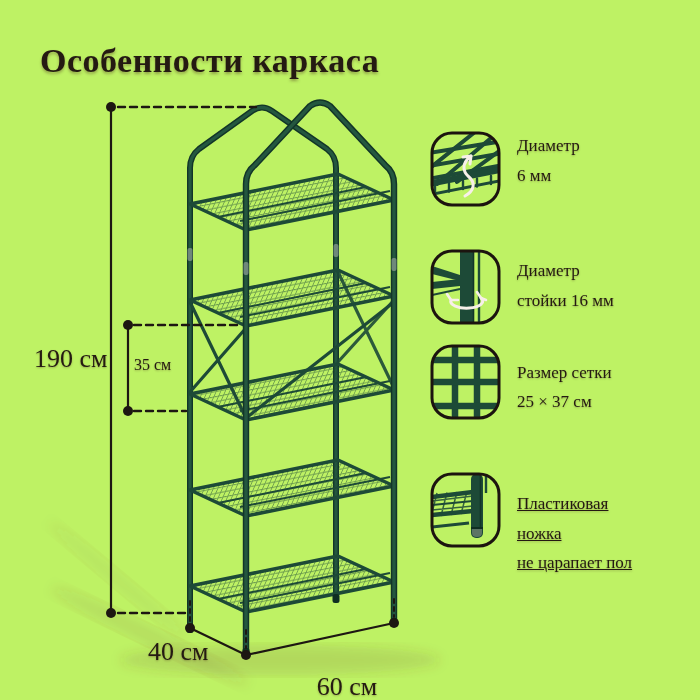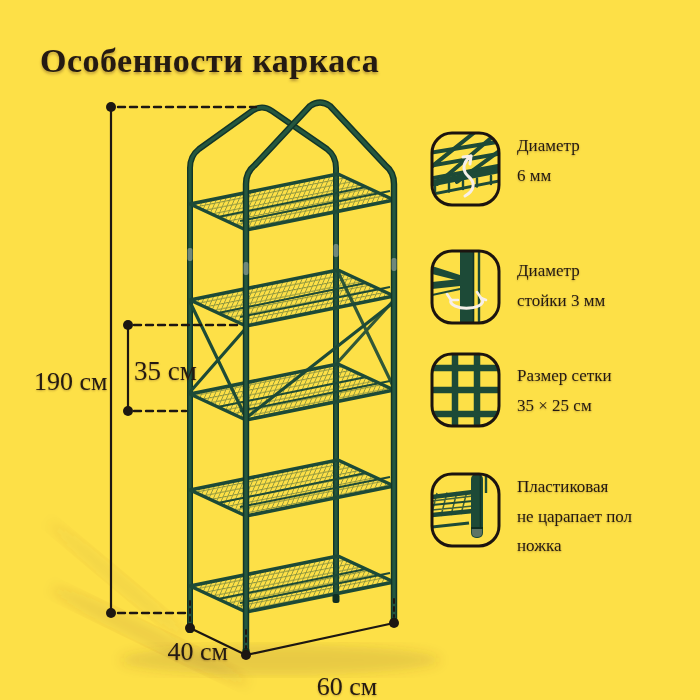--- a/index.html
+++ b/index.html
@@ -1,18 +1,18 @@
 <!DOCTYPE html>
 <html><head>
 <meta charset="utf-8">
 <style>
   html,body{margin:0;padding:0;}
   #stage{
     position:relative;width:700px;height:700px;overflow:hidden;
-    background:#fde047;
+    background:#bef264;
     font-family:"Liberation Serif","DejaVu Serif",serif;
     color:#241a12;
   }
   .title{
     position:absolute;left:40px;top:42px;
     font-size:34px;font-weight:700;letter-spacing:.5px;
     text-shadow:0 2px 3px rgba(70,35,25,.38);
     white-space:nowrap;
   }
   svg{position:absolute;left:0;top:0;}
@@ -21,23 +21,23 @@
     text-shadow:0 1px 2px rgba(70,35,25,.32);
   }
   .callout{
     position:absolute;left:429px;display:flex;align-items:flex-start;
   }
   .callout .iconbox{flex:0 0 73px;width:73px;height:78px;}
   .callout .txt{
     margin-left:15px;font-size:17px;line-height:29.5px;
     text-shadow:0 1px 2px rgba(70,35,25,.3);white-space:nowrap;
   }
-  #co1{top:130px;} #co2{top:248px;} #co3{top:351px;} #co4{top:471px;}
+  #co1{top:130px;} #co2{top:248px;} #co3{top:343px;align-items:center;} #co4{top:471px;}
   #co1 .txt{margin-top:1px;} #co2 .txt{margin-top:8px;}
-  #co3 .txt{margin-top:10px;} #co4 .txt{margin-top:1px;}
+  #co3 .txt{margin-top:10px;} #co4 .txt{margin-top:18px;text-decoration:underline;}
   .icon-frame{fill:none;stroke:#1c140f;stroke-width:3;}
 </style>
 </head>
 <body>
 
 <div id="stage">
 
   <svg width="700" height="700" viewBox="0 0 700 700">
     <defs>
       <pattern id="mesh" width="10" height="10" patternUnits="userSpaceOnUse" patternTransform="rotate(-11) skewX(-35)">
@@ -127,23 +127,23 @@
       <line x1="190" y1="628" x2="246" y2="655"></line>
       <line x1="246" y1="655" x2="394" y2="623"></line>
       <circle cx="190" cy="628" r="5" stroke="none"></circle>
       <circle cx="246" cy="655" r="5" stroke="none"></circle>
       <circle cx="394" cy="623" r="5" stroke="none"></circle>
     </g>
   </svg>
 
   <div class="title">Особенности каркаса</div>
 
-  <div class="dim-label" style="left:34px;top:367px;">190 см</div>
-  <div class="dim-label" style="left:134px;top:356px;font-size:27px;">35 см</div>
-  <div class="dim-label" style="left:148px;top:637px;width:80px;text-align:right;">40 см</div>
+  <div class="dim-label" style="left:34px;top:344px;">190 см</div>
+  <div class="dim-label" style="left:134px;top:356px;font-size:16px;">35 см</div>
+  <div class="dim-label" style="left:148px;top:637px;width:80px;text-align:left;">40 см</div>
   <div class="dim-label" style="left:300px;top:640px;width:94px;text-align:center;margin-top:32px;">60 см</div>
 
   <div class="callout" id="co1">
     <div class="iconbox">
       <svg width="73" height="78" viewBox="0 0 73 78">
         <defs>
             <clipPath id="c1">
               <rect x="3" y="3" width="67" height="72" rx="20"></rect>
             </clipPath>
           </defs>
@@ -181,21 +181,21 @@
           <polygon points="3,34 31,31 31,38 3,41" fill="#1d4a37"></polygon>
           <path d="M3,47 L31,41" stroke="#1d4a37" stroke-width="2" fill="none"></path>
           <path d="M22,52 A16,7 0 1 0 52,50" stroke="#f7efe8" stroke-width="3" fill="none" stroke-linecap="round"></path>
           <path d="M22,52 L18,46 M22,52 L29,52 M52,50 L48,44 M52,50 L57,52" stroke="#f7efe8" stroke-width="2.6" fill="none" stroke-linecap="round"></path>
         </g>
         <rect class="icon-frame" x="3" y="3" width="67" height="72" rx="20"></rect>
       </svg>
     </div>
     <div class="txt">
       <div>Диаметр</div>
-      <div>стойки 3 мм</div>
+      <div>стойки 16 мм</div>
     </div>
   </div>
 
   <div class="callout" id="co3">
     <div class="iconbox">
       <svg width="73" height="78" viewBox="0 0 73 78">
         <defs>
             <clipPath id="c3">
               <rect x="3" y="3" width="67" height="72" rx="20"></rect>
             </clipPath>
@@ -205,21 +205,21 @@
           <line x1="48" y1="3" x2="48" y2="75"></line>
           <line x1="3" y1="17" x2="70" y2="17"></line>
           <line x1="3" y1="39" x2="70" y2="39"></line>
           <line x1="3" y1="63" x2="70" y2="63"></line>
         </g>
         <rect class="icon-frame" x="3" y="3" width="67" height="72" rx="20"></rect>
       </svg>
     </div>
     <div class="txt">
       <div>Размер сетки</div>
-      <div>35 × 25 см</div>
+      <div>25 × 37 см</div>
     </div>
   </div>
 
   <div class="callout" id="co4">
     <div class="iconbox">
       <svg width="73" height="78" viewBox="0 0 73 78">
         <defs>
             <clipPath id="c4">
               <rect x="3" y="3" width="67" height="72" rx="20"></rect>
             </clipPath>
@@ -234,18 +234,18 @@
           <rect x="42" y="3" width="12" height="64" rx="5" fill="#1d4a37"></rect>
           <line x1="51.5" y1="3" x2="51.5" y2="64" stroke="#123528" stroke-width="1.6"></line>
           <path d="M42,57 H54" stroke="#0f2e22" stroke-width="1.8"></path>
           <path d="M43,58 H53 V62 Q53,66 48,66 Q43,66 43,62 Z" fill="#5c7465"></path>
         </g>
         <rect class="icon-frame" x="3" y="3" width="67" height="72" rx="20"></rect>
       </svg>
     </div>
     <div class="txt">
       <div>Пластиковая</div>
+      <div>ножка</div>
       <div>не царапает пол</div>
-      <div>ножка</div>
     </div>
   </div>
 
 </div>
 
 </body></html>

